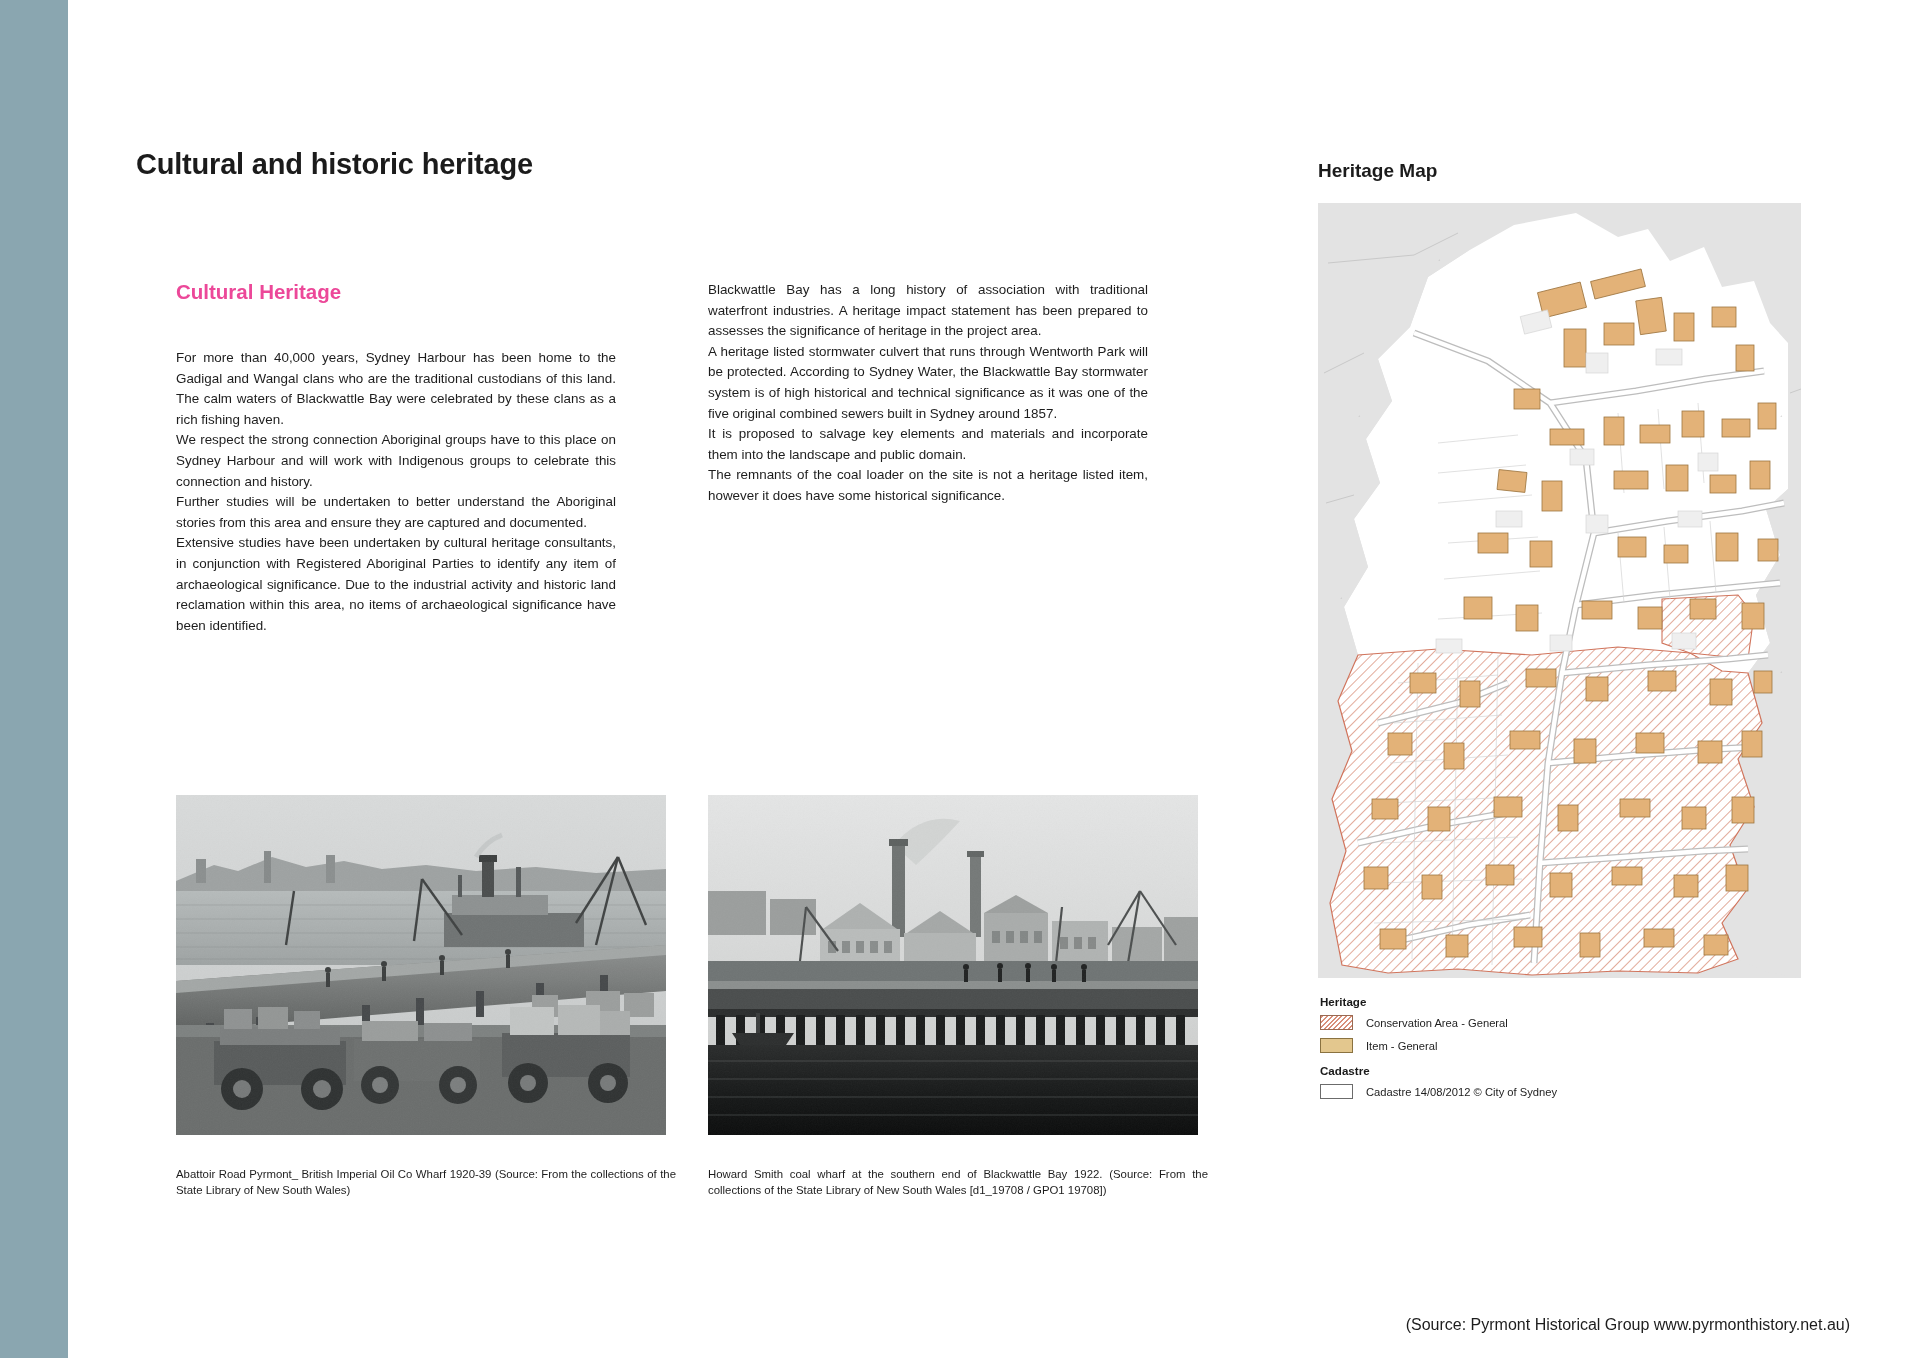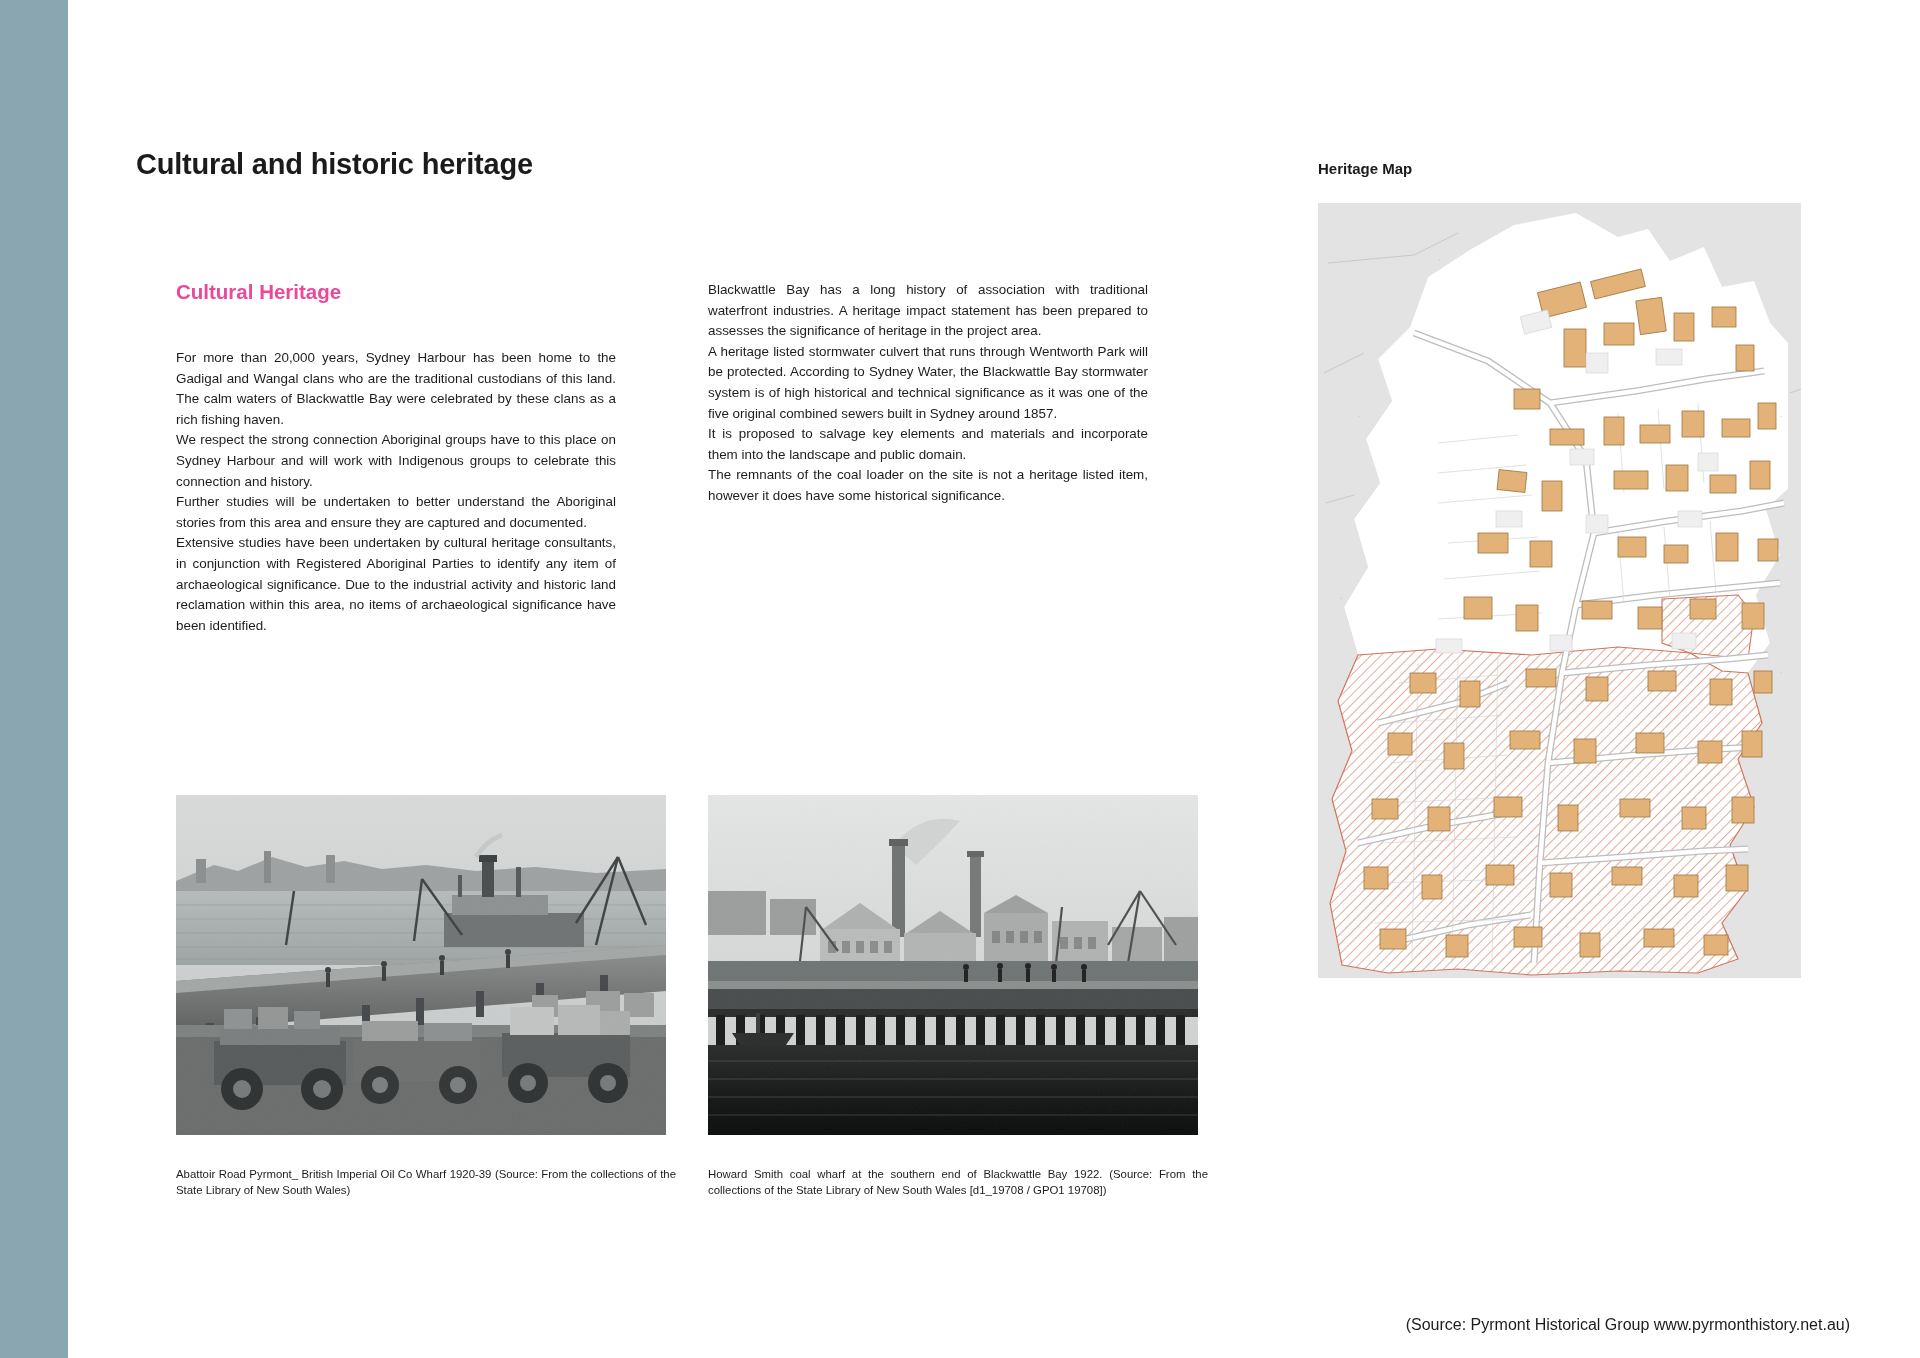--- a/index.html
+++ b/index.html
@@ -71,21 +71,21 @@
     color: #1d1d1d;
     text-align: justify;
     margin-top: 27px;
   }
   .cap-left  { left: 176px; top: 1140px; }
   .cap-right { left: 708px; top: 1140px; }
 
   
   .map-title {
     position: absolute; left: 1318px; top: 160px;
-    font-size: 15px; font-weight: bold; color: #1b1b1b; text-align: center;
+    font-size: 19px; font-weight: bold; color: #1b1b1b; text-align: center;
   }
   .map-frame {
     position: absolute; left: 1318px; top: 203px;
     width: 483px; height: 775px;
     background: #e3e3e3;
     overflow: hidden;
   }
   .map-frame svg { display: block; }
 
   
@@ -140,21 +140,21 @@
 <div id="page">
 
   <div class="left-bar"></div>
   <div class="left-bar-edge"></div>
 
   <div class="page-title">Cultural and historic heritage</div>
 
   <div class="col col-left">
     <div class="col-title">Cultural Heritage</div>
     <div class="body-text">
-      <p>For more than 20,000 years, Sydney Harbour has been home to the Gadigal and Wangal clans who are the traditional custodians of this land. The calm waters of Blackwattle Bay were celebrated by these clans as a rich fishing haven.</p>
+      <p>For more than 40,000 years, Sydney Harbour has been home to the Gadigal and Wangal clans who are the traditional custodians of this land. The calm waters of Blackwattle Bay were celebrated by these clans as a rich fishing haven.</p>
       <p>We respect the strong connection Aboriginal groups have to this place on Sydney Harbour and will work with Indigenous groups to celebrate this connection and history.</p>
       <p>Further studies will be undertaken to better understand the Aboriginal stories from this area and ensure they are captured and documented.</p>
       <p>Extensive studies have been undertaken by cultural heritage consultants, in conjunction with Registered Aboriginal Parties to identify any item of archaeological significance. Due to the industrial activity and historic land reclamation within this area, no items of archaeological significance have been identified.</p>
     </div>
   </div>
 
   <div class="col col-right">
     <div class="body-text">
       <p>Blackwattle Bay has a long history of association with traditional waterfront industries. A heritage impact statement has been prepared to assesses the significance of heritage in the project area.</p>
       <p>A heritage listed stormwater culvert that runs through Wentworth Park will be protected. According to Sydney Water, the Blackwattle Bay stormwater system is of high historical and technical significance as it was one of the five original combined sewers built in Sydney around 1857.</p>
@@ -599,16 +599,36 @@
       <g fill="#bfbfbf" font-size="4" font-family="Liberation Sans, sans-serif">
         <text x="120" y="58">+</text>
         <text x="40" y="214">+</text>
         <text x="22" y="396">+</text>
         <text x="462" y="214">+</text>
         <text x="462" y="470">+</text>
       </g>
     </svg>
   </div>
 
+  <div class="legend">
+    <div class="legend-head">Heritage</div>
+
+    <div class="legend-row">
+      <div class="swatch swatch-hatch"></div>
+      <div class="legend-label">Conservation Area - General</div>
+    </div>
+
+    <div class="legend-row">
+      <div class="swatch swatch-item"></div>
+      <div class="legend-label">Item - General</div>
+    </div>
+
+    <div class="legend-head second">Cadastre</div>
+
+    <div class="legend-row">
+      <div class="swatch swatch-cad"></div>
+      <div class="legend-label">Cadastre 14/08/2012 © City of Sydney</div>
+    </div>
+  </div>
 
   <div class="footer-source">(Source: Pyrmont Historical Group www.pyrmonthistory.net.au)</div>
 
 </div>
 
 </body></html>

